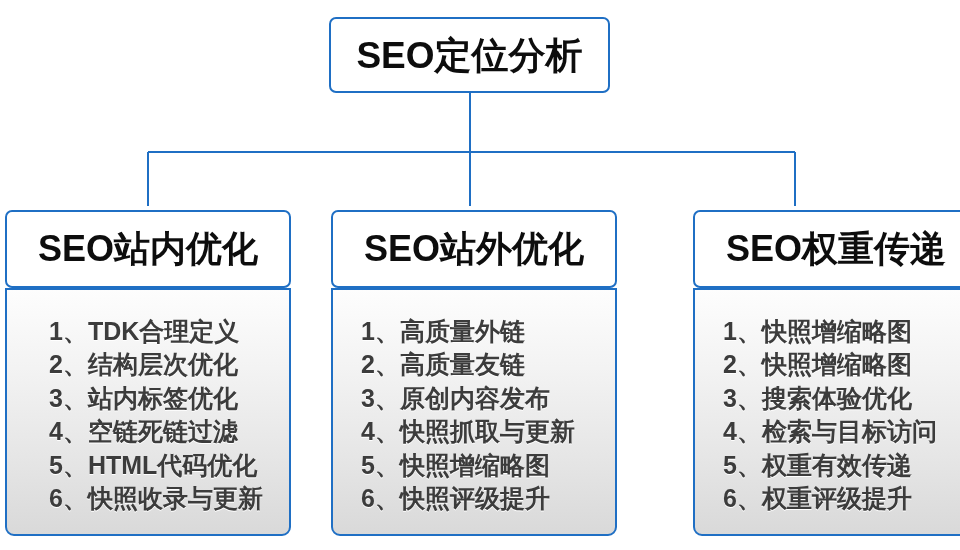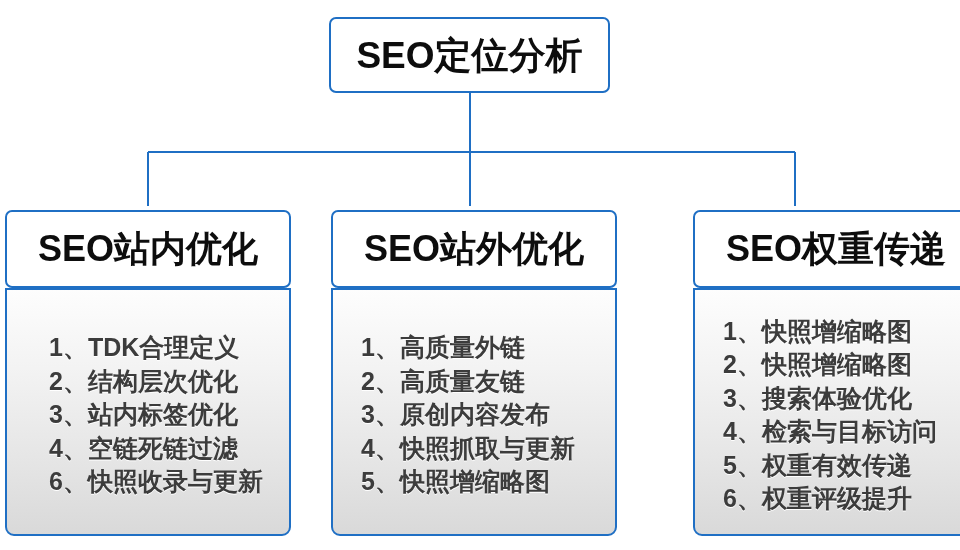--- a/index.html
+++ b/index.html
@@ -159,20 +159,23 @@
         <li class="item-row">
           <span class="item-index">2、</span><span class="item-label">结构层次优化</span>
         </li>
         <li class="item-row">
           <span class="item-index">3、</span><span class="item-label">站内标签优化</span>
         </li>
         <li class="item-row">
           <span class="item-index">4、</span><span class="item-label">空链死链过滤</span>
         </li>
         <li class="item-row">
+          <span class="item-index">5、</span><span class="item-label">HTML代码优化</span>
+        </li>
+        <li class="item-row">
           <span class="item-index">6、</span><span class="item-label">快照收录与更新</span>
         </li>
       </ul>
     </div>
   </div>
 
   <div class="column col-2">
     <div class="col-header">
       <span class="col-header-title">SEO站外优化</span>
     </div>
@@ -186,20 +189,23 @@
         </li>
         <li class="item-row">
           <span class="item-index">3、</span><span class="item-label">原创内容发布</span>
         </li>
         <li class="item-row">
           <span class="item-index">4、</span><span class="item-label">快照抓取与更新</span>
         </li>
         <li class="item-row">
           <span class="item-index">5、</span><span class="item-label">快照增缩略图</span>
         </li>
+        <li class="item-row">
+          <span class="item-index">6、</span><span class="item-label">快照评级提升</span>
+        </li>
       </ul>
     </div>
   </div>
 
   <div class="column col-3">
     <div class="col-header">
       <span class="col-header-title">SEO权重传递</span>
     </div>
     <div class="col-body">
       <ul class="item-list">

